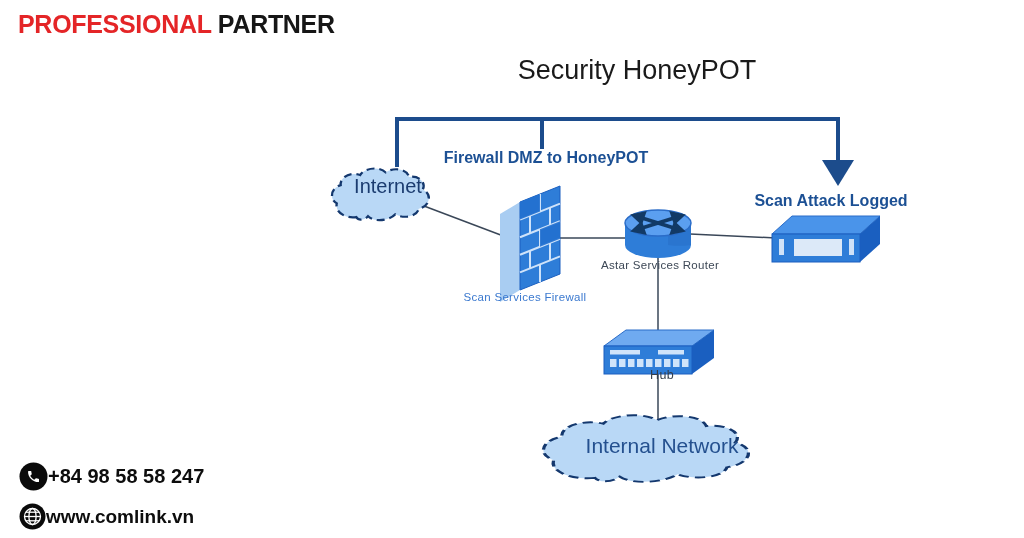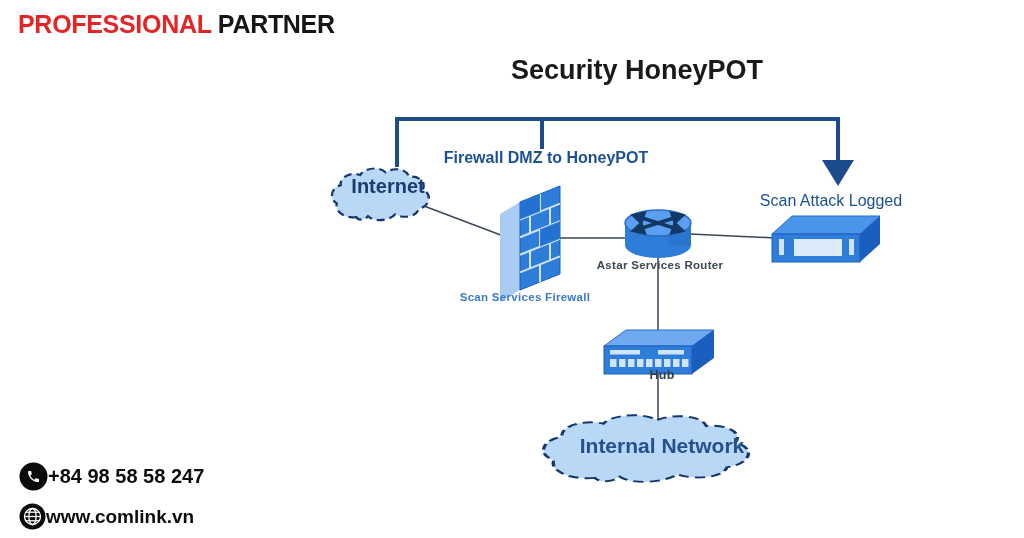--- a/index.html
+++ b/index.html
@@ -3,35 +3,35 @@
 <meta charset="utf-8">
 <style>
   * { margin:0; padding:0; box-sizing:border-box; }
   html,body { background:#ffffff; }
   body { font-family:"Liberation Sans", sans-serif; }
   #canvas {
     position:relative; width:1024px; height:538px;
     background:#ffffff; overflow:hidden;
   }
   .abs { position:absolute; }
-  .ctr { text-align:center;font-weight:bold; }
+  .ctr { text-align:center; }
 
   
   #brand {
     left:18px; top:10px; font-size:25px; font-weight:bold;
     letter-spacing:-0.3px; white-space:nowrap;
   }
   #brand .red { color:#e42527; }
   #brand .blk { color:#161616; }
 
   
   #title    { left:312px; top:55px; width:650px; font-size:27px; color:#1a1a1a; }
   #scan-att { left:527px; top:92px; width:220px; font-size:17px; font-weight:bold; color:#1c5094; }
   #fw-dmz   { left:396px; top:149px; width:300px; font-size:16px; font-weight:bold; color:#1c5094; }
-  #scan-log { left:731px; top:192px; width:200px; font-size:16px; font-weight:normal; color:#1c5094; }
+  #scan-log { left:731px; top:192px; width:200px; font-size:16px; font-weight:bold; color:#1c5094; }
 
   
   #lbl-internet { left:327px; top:175px; width:122px; font-size:20px; color:#1b3c70; }
   #lbl-intnet   { left:533px; top:434px; width:258px; font-size:21px; color:#24508f; }
 
   
   .devlbl { font-size:11.5px; letter-spacing:0.3px; white-space:nowrap; }
   #lbl-firewall { left:425px; top:291px; width:200px; color:#3b79cf; }
   #lbl-router   { left:560px; top:259px; width:200px; color:#3d4856; }
   #lbl-honeypot { left:730px; top:257px; width:200px; color:#3d4856; }

